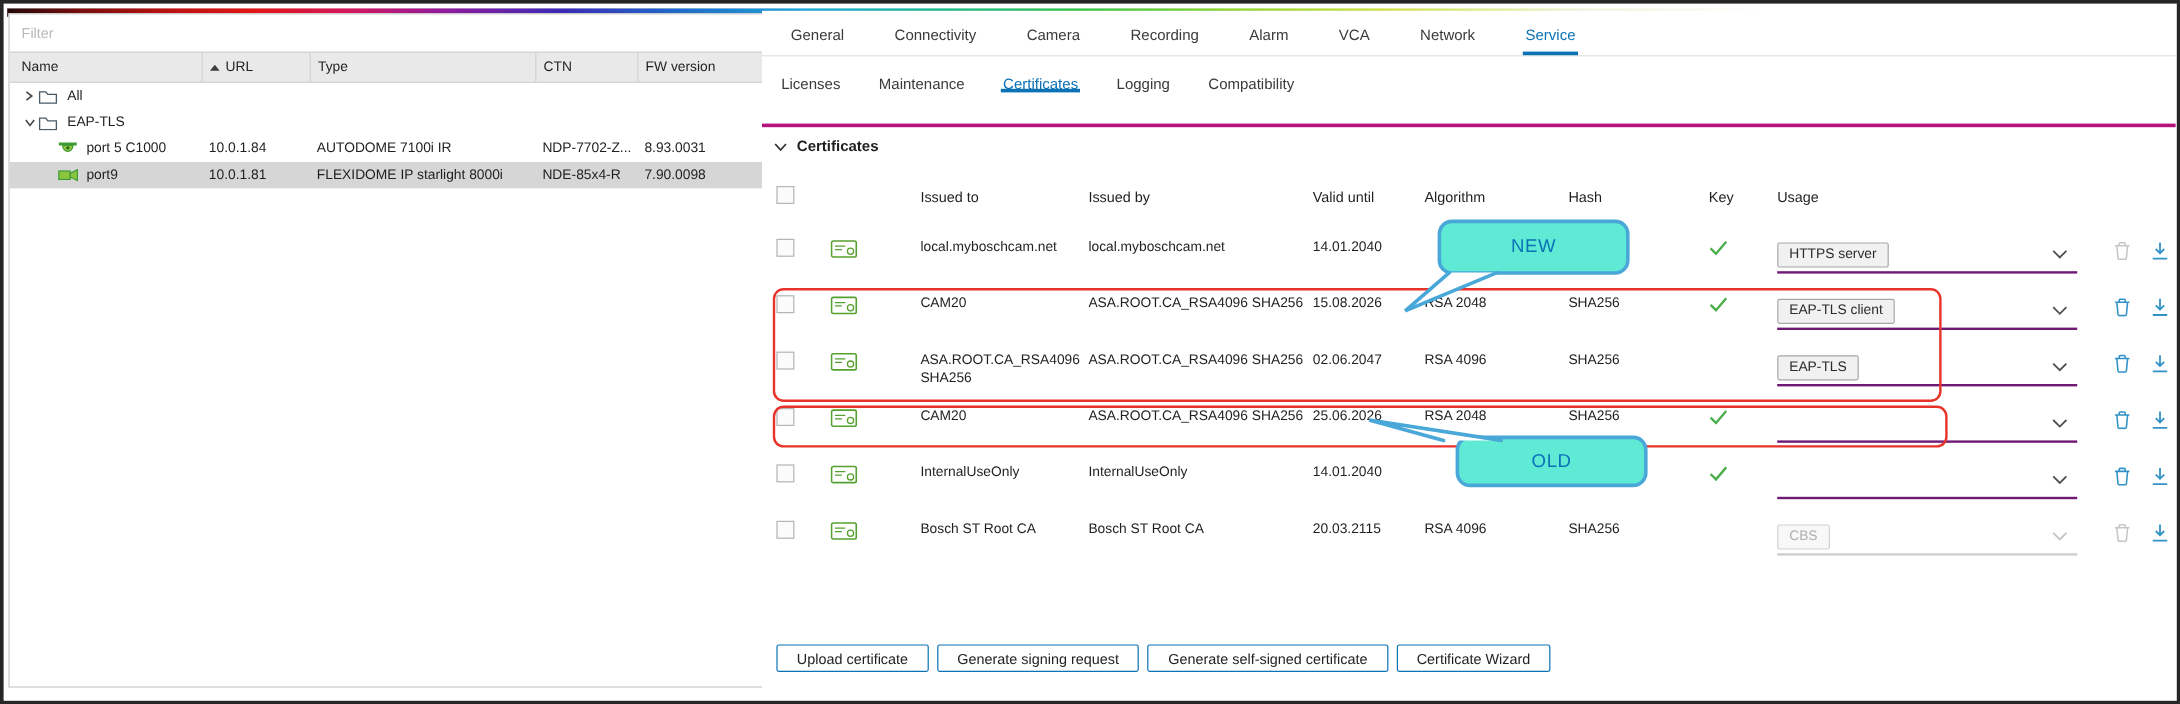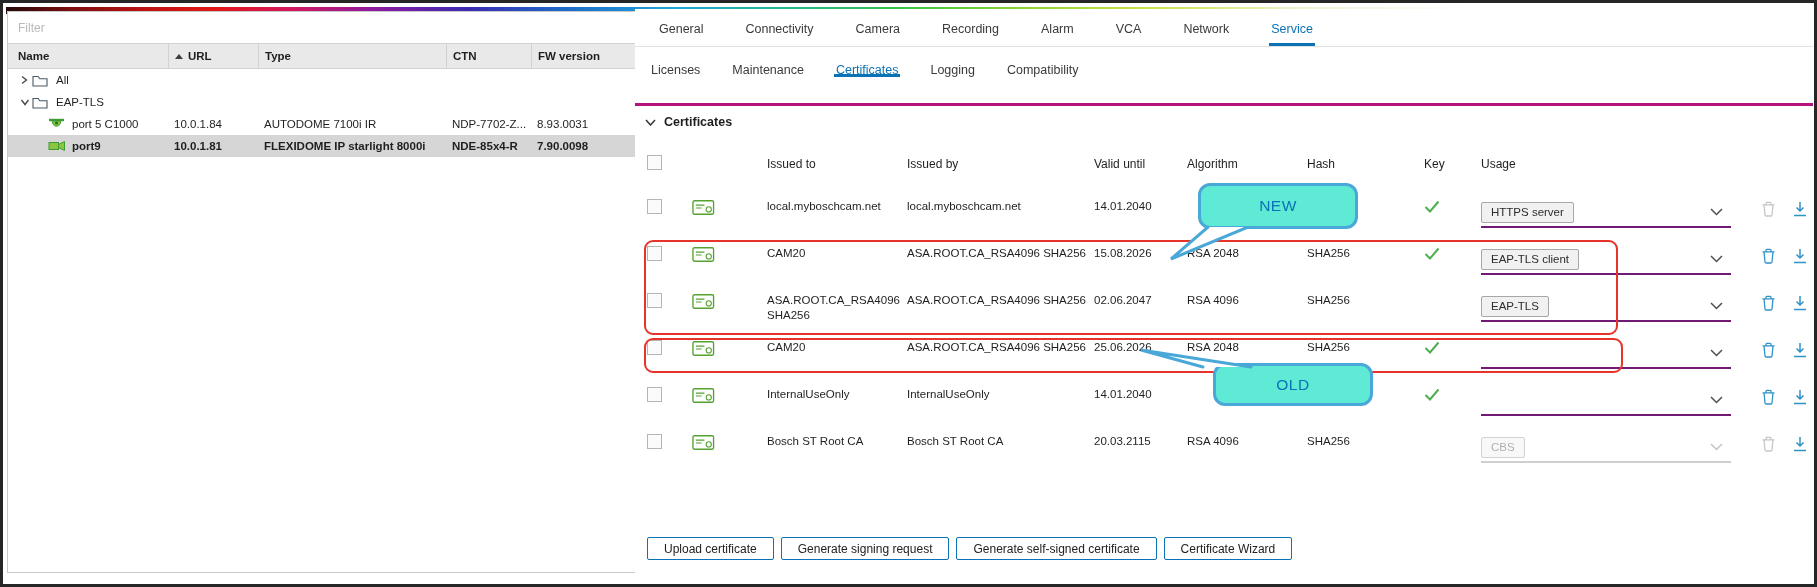--- a/index.html
+++ b/index.html
@@ -20,28 +20,28 @@
   .logo{position:absolute;left:1683px;top:9px;display:flex;align-items:center;gap:8px}
   .logo-text{font-size:23px;font-weight:bold;color:var(--bosch_red);letter-spacing:1px}
 
   
   .left-panel{position:absolute;left:4px;top:8px;width:745px;height:562px;background:#fff;border:1px solid #c9c9c9}
   .filter-row{position:relative;height:31px;display:flex;align-items:center}
   .filter-input{flex:1;border:0;outline:0;padding:0 10px;font:inherit;font-size:12px;color:#555;background:transparent}
   .filter-input::placeholder{color:#b9b9b9}
   .filter-icons{display:flex;gap:11px;padding-right:14px;align-items:center}
   .tree-header,.tree-row{display:grid;grid-template-columns:150px 90px 188px 85px 1fr;padding-left:10px}
-  .tree-header{height:26px;background:#e9e9e9;border-top:1px solid #d2d2d2;border-bottom:1px solid #d2d2d2;font-weight:bold;font-size:11.5px}
+  .tree-header{height:26px;background:#e9e9e9;border-top:1px solid #d2d2d2;border-bottom:1px solid #d2d2d2;font-weight:normal;font-size:11.5px}
   .tree-header .cell{padding-left:6px;height:100%;display:flex;align-items:center;gap:5px}
   .tree-header .cell + .cell{border-left:1px solid #d2d2d2}
   .tree-header .cell:first-child{padding-left:0}
   .sort-tri{width:0;height:0;border-left:4px solid transparent;border-right:4px solid transparent;border-bottom:5px solid #3d3d3d;display:inline-block}
   .tree-row{height:22px;align-items:center;font-size:11.5px}
   .tree-row .cell{padding-left:6px;white-space:nowrap;overflow:hidden}
-  .tree-row.selected{background:#d6d6d6;font-weight:bold}
+  .tree-row.selected{background:#d6d6d6;font-weight:normal}
   .name-cell{display:flex;align-items:center;padding-left:0 !important}
   .tree-indent{display:inline-block;height:1px}
   .tree-twisty{display:inline-flex;align-items:center}
   .tree-icon{width:23px;display:inline-flex;align-items:center}
   .tree-label{margin-left:1px}
 
   
   .right-panel{position:absolute;left:632px;top:6px;width:1178px;height:574px;background:#fff}
   .main-tabs{position:absolute;left:0;top:2px;width:100%;height:36px;display:flex;gap:38px;padding-left:22px;align-items:stretch;border-bottom:1px solid #e2e2e2}
   .sub-tabs{position:absolute;left:0;top:46px;width:100%;height:30px;display:flex;gap:28px;padding-left:14px;align-items:center}

